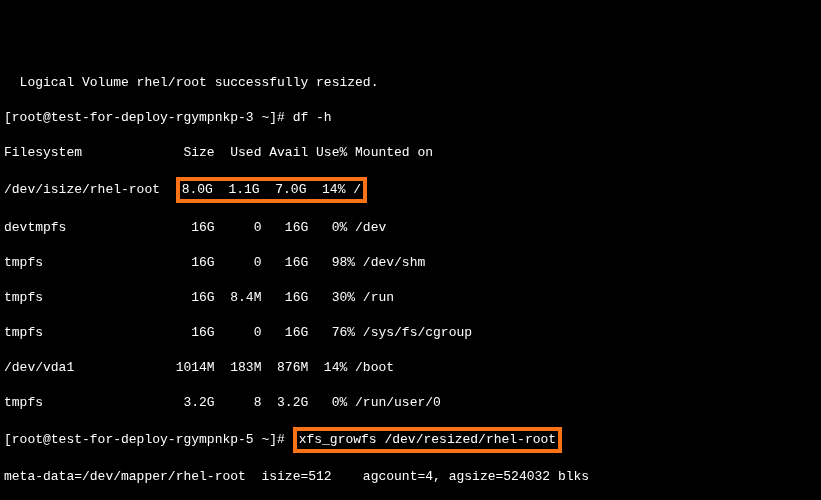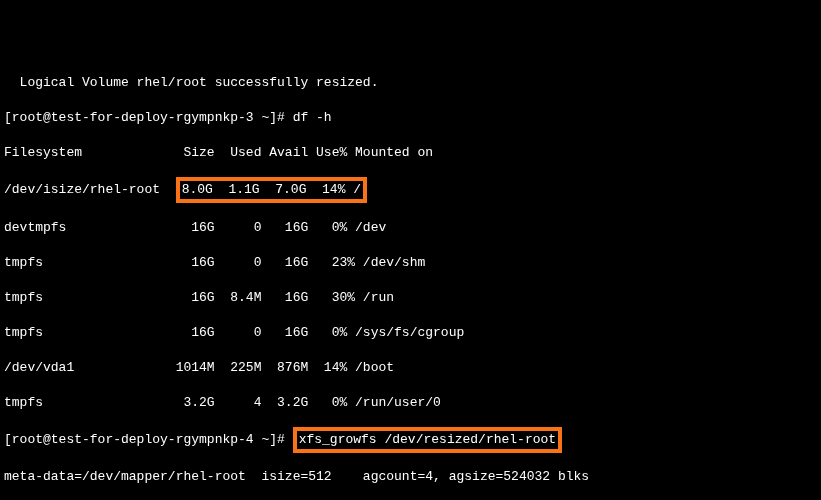--- a/index.html
+++ b/index.html
@@ -26,26 +26,26 @@
 </head>
 <body>
 
 
 
 <span class="line">  Logical Volume rhel/root successfully resized.</span>
 <span class="line">[root@test-for-deploy-rgympnkp-3 ~]# df -h</span>
 <span class="line">Filesystem             Size  Used Avail Use% Mounted on</span>
 <span class="line"><span>/dev/isize/rhel-root  </span><span class="highlight-red">8.0G  1.1G  7.0G  14% /</span></span>
 <span class="line">devtmpfs                16G     0   16G   0% /dev</span>
-<span class="line">tmpfs                   16G     0   16G   23% /dev/shm</span>
+<span class="line">tmpfs                   16G     0   16G   98% /dev/shm</span>
 <span class="line">tmpfs                   16G  8.4M   16G   30% /run</span>
-<span class="line">tmpfs                   16G     0   16G   0% /sys/fs/cgroup</span>
-<span class="line">/dev/vda1             1014M  225M  876M  14% /boot</span>
-<span class="line">tmpfs                  3.2G     4  3.2G   0% /run/user/0</span>
-<span class="line"><span>[root@test-for-deploy-rgympnkp-4 ~]# </span><span class="highlight-red">xfs_growfs /dev/resized/rhel-root</span></span>
+<span class="line">tmpfs                   16G     0   16G   76% /sys/fs/cgroup</span>
+<span class="line">/dev/vda1             1014M  183M  876M  14% /boot</span>
+<span class="line">tmpfs                  3.2G     8  3.2G   0% /run/user/0</span>
+<span class="line"><span>[root@test-for-deploy-rgympnkp-5 ~]# </span><span class="highlight-red">xfs_growfs /dev/resized/rhel-root</span></span>
 <span class="line">meta-data=/dev/mapper/rhel-root  isize=512    agcount=4, agsize=524032 blks</span>
 <span class="line">         =                       sectsz=512   attr=2, projid32bit=1</span>
 
 
 
 
 
 
 
 

